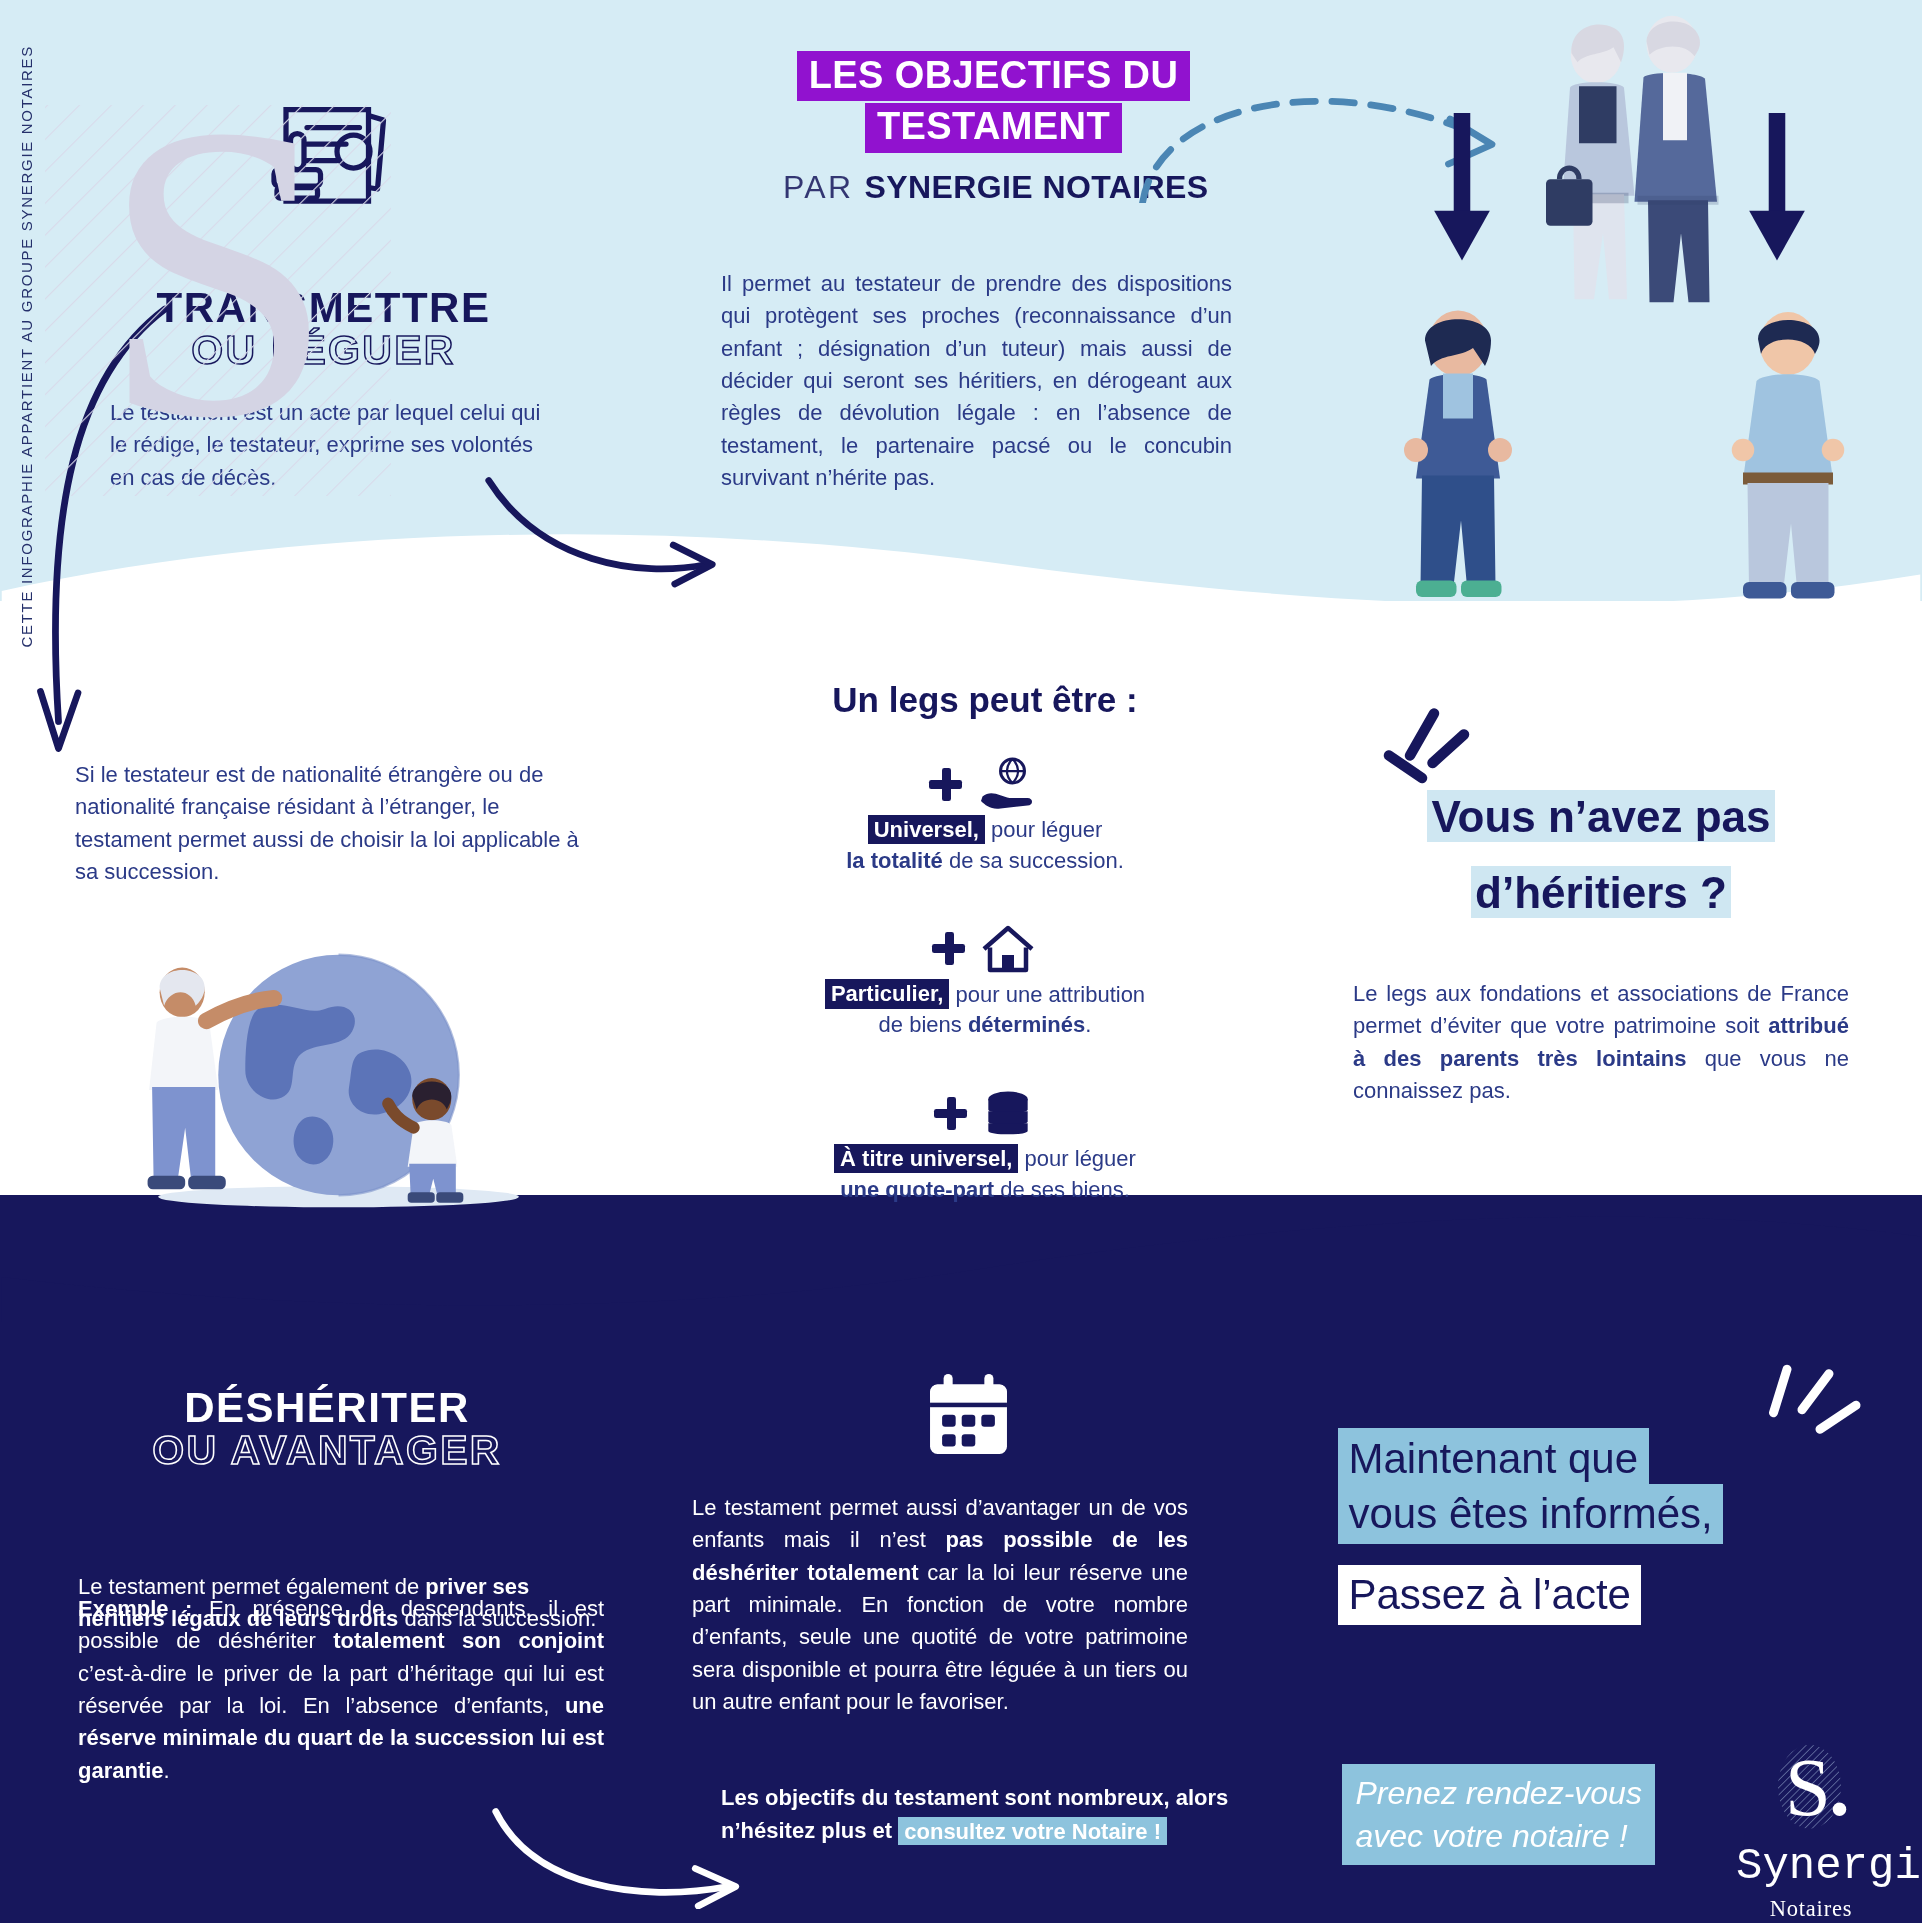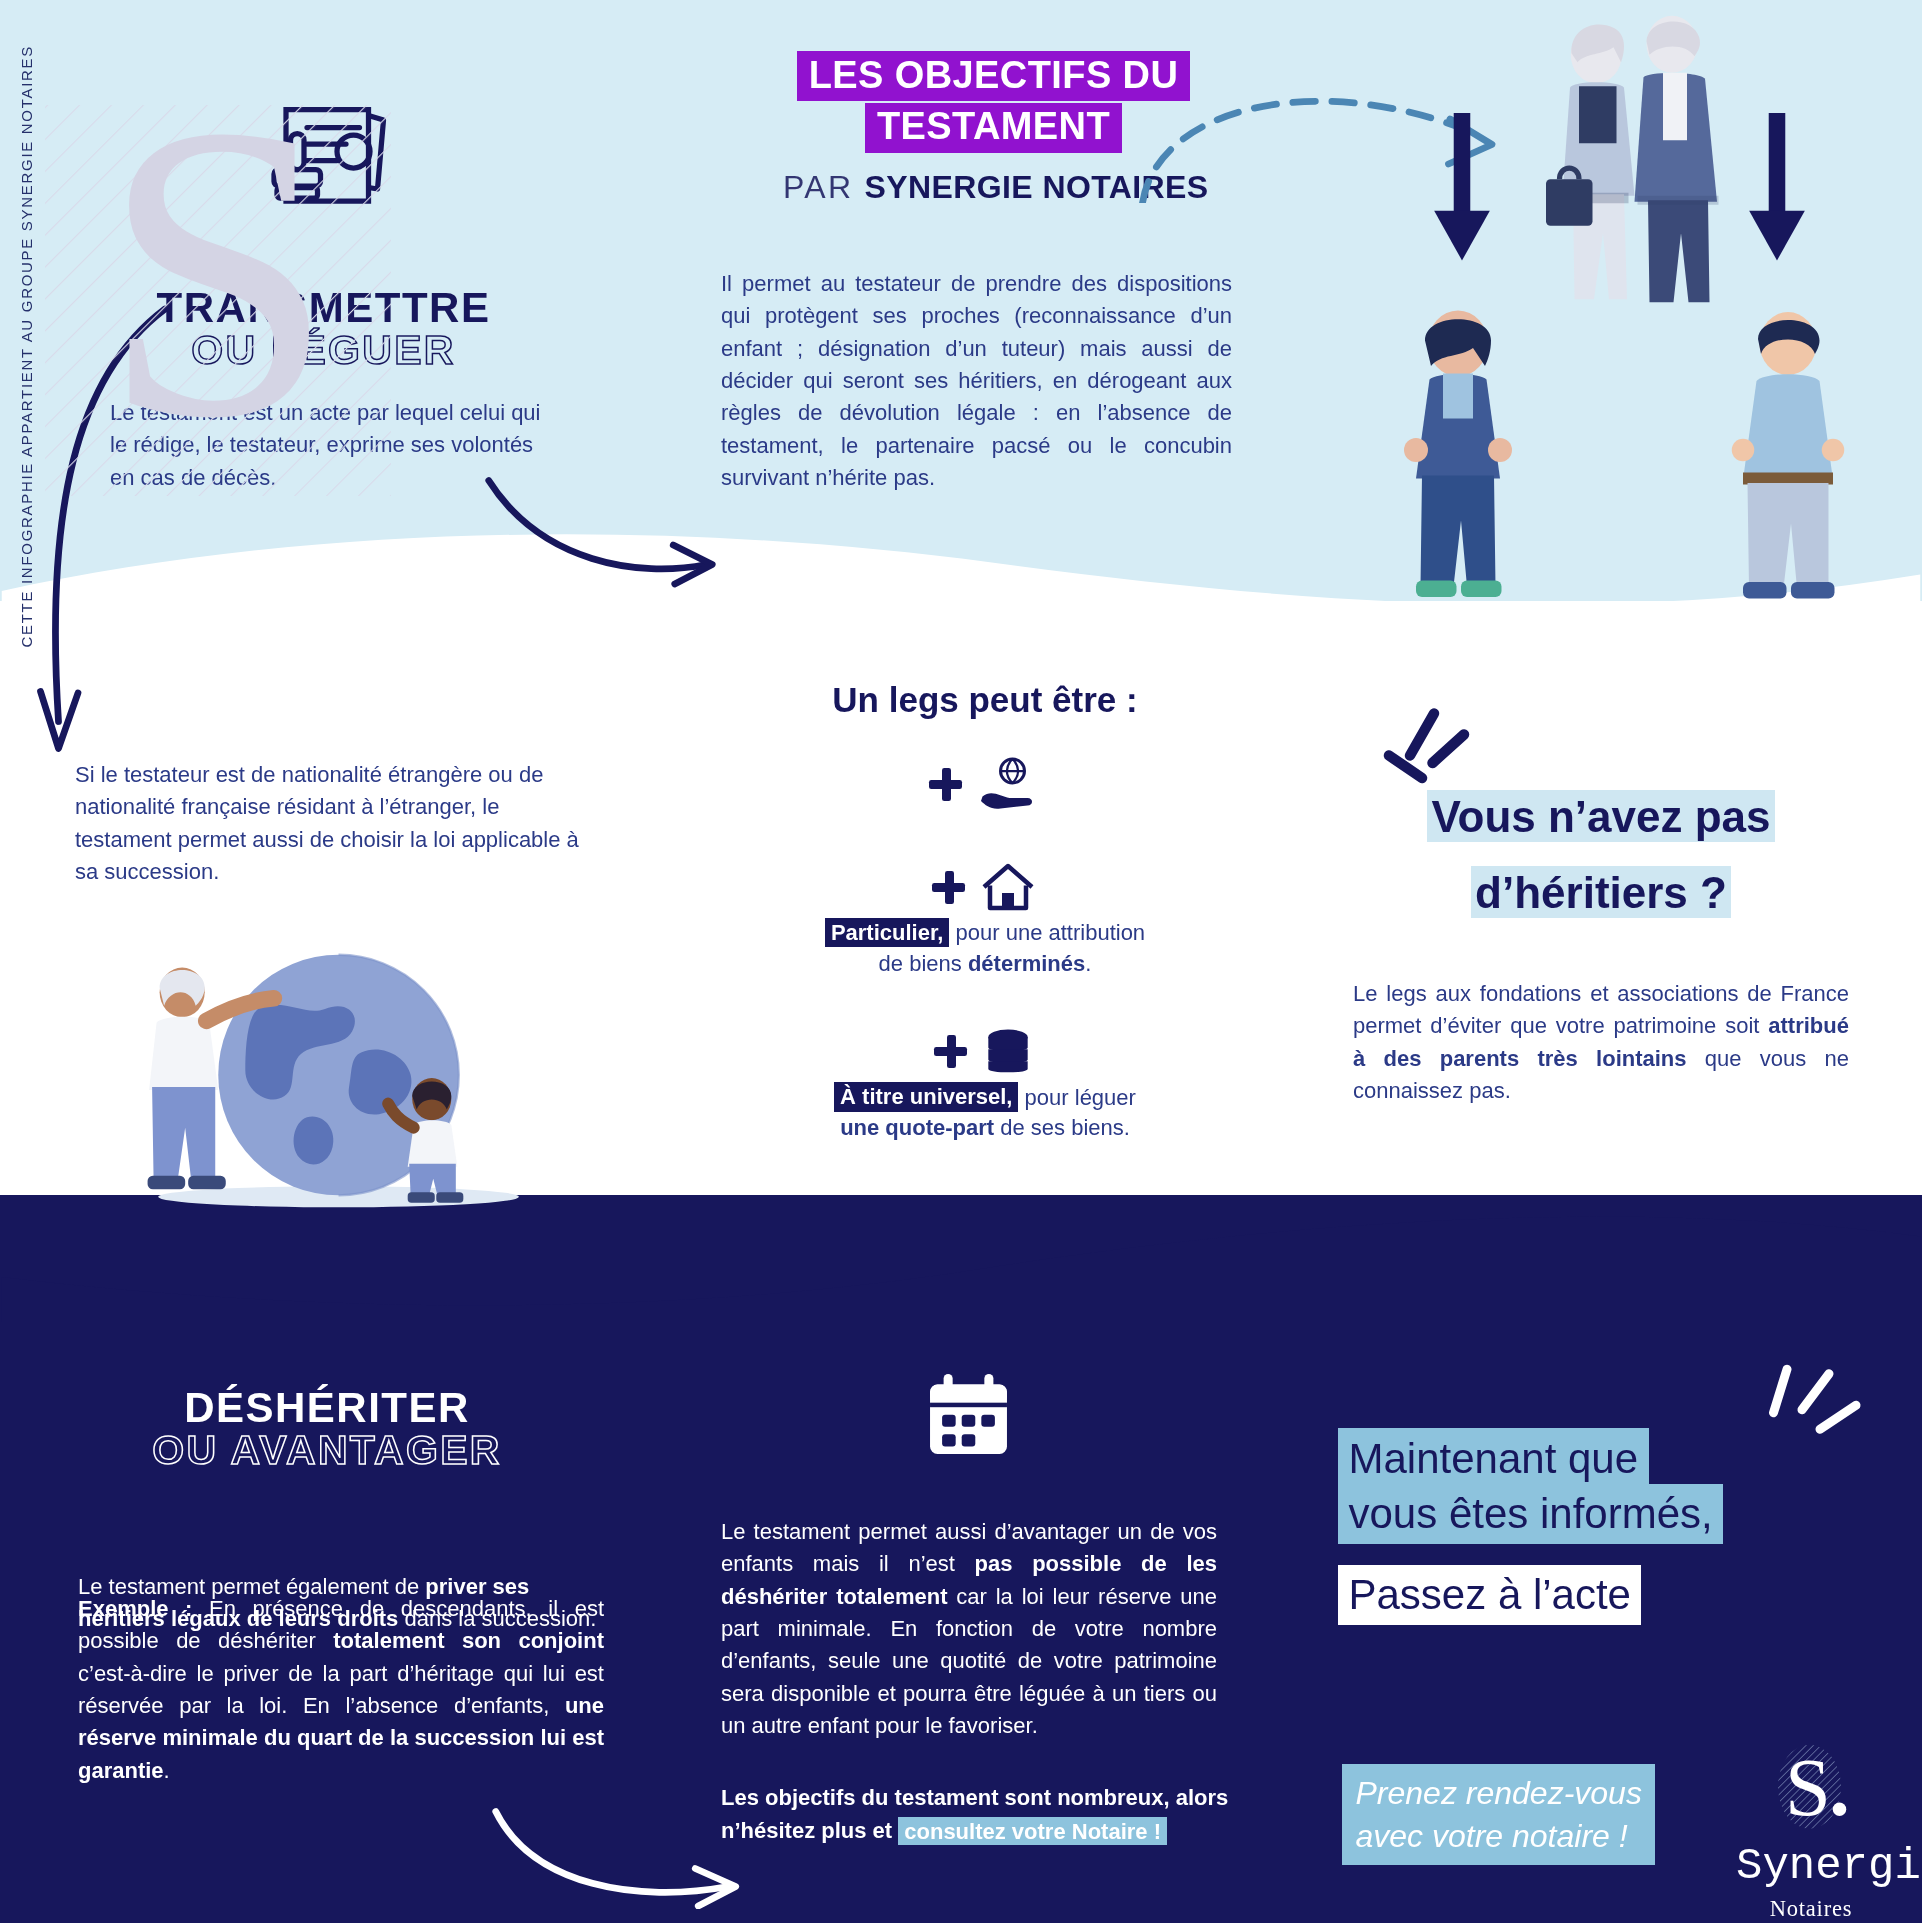--- a/index.html
+++ b/index.html
@@ -283,20 +283,24 @@
 
     
     <div class="legs-item" style="margin-top:33px;">
       <div class="legs-icons">
         <span class="plus"></span>
         <svg width="66" height="57" viewBox="0 0 88 76">
           <circle cx="50" cy="20" r="16" fill="none" stroke="#17175c" stroke-width="4"></circle>
           <path d="M34,20 L66,20 M50,4 C40,14 40,26 50,36 M50,4 C60,14 60,26 50,36" stroke="#17175c" stroke-width="3" fill="none"></path>
           <path d="M10,54 C22,44 34,54 46,56 L70,56 C78,56 78,66 70,66 L34,70 C22,72 14,66 8,60 Z" fill="#17175c"></path>
         </svg>
+      </div>
+      <div class="legs-text">
+        <div><span class="hl-navy">Universel,</span><span> pour léguer</span></div>
+        <div><b>la totalité</b><span> de sa succession.</span></div>
       </div>
     </div>
 
     
     <div class="legs-item" style="margin-top:41px;">
       <div class="legs-icons">
         <span class="plus"></span>
         <svg width="60" height="54" viewBox="0 0 80 72">
           <path d="M8,36 L40,8 L72,36" fill="none" stroke="#17175c" stroke-width="6" stroke-linejoin="round"></path>
           <path d="M16,34 L16,64 L64,64 L64,34" fill="none" stroke="#17175c" stroke-width="6" stroke-linejoin="round"></path>
@@ -367,21 +371,21 @@
     <rect x="8" y="42" width="102" height="6" fill="#17175c"></rect>
     <rect x="26" y="4" width="12" height="26" rx="6" fill="#ffffff"></rect>
     <rect x="80" y="4" width="12" height="26" rx="6" fill="#ffffff"></rect>
     <rect x="24" y="58" width="18" height="16" rx="4" fill="#17175c"></rect>
     <rect x="50" y="58" width="18" height="16" rx="4" fill="#17175c"></rect>
     <rect x="76" y="58" width="18" height="16" rx="4" fill="#17175c"></rect>
     <rect x="24" y="84" width="18" height="16" rx="4" fill="#17175c"></rect>
     <rect x="50" y="84" width="18" height="16" rx="4" fill="#17175c"></rect>
   </svg>
 
-  <div class="para light just" style="position:absolute;left:721px;top:1492px;width:496px;margin-top:24px;">
+  <div class="para light just" style="position:absolute;left:692px;top:1492px;width:496px;">
     <span>Le testament permet aussi d’avantager un de vos enfants mais il n’est </span><b>pas possible de les déshériter totalement</b><span> car la loi leur réserve une part minimale. En fonction de votre nombre d’enfants, seule une quotité de votre patrimoine sera disponible et pourra être léguée à un tiers ou un autre enfant pour le favoriser.</span>
   </div>
 
   <div class="para light" style="position:absolute;left:721px;top:1781px;width:511px;line-height:1.5;">
     <b>Les objectifs du testament sont nombreux, alors n’hésitez plus et </b><b class="hl-blue">consultez votre Notaire !</b>
   </div>
 
   <svg class="spark" style="left:1751px;top:1360px;" width="120" height="113" viewBox="0 0 160 150">
     <path d="M48,12 L30,70" stroke="#ffffff" stroke-width="12" stroke-linecap="round"></path>
     <path d="M104,18 L68,66" stroke="#ffffff" stroke-width="12" stroke-linecap="round"></path>

